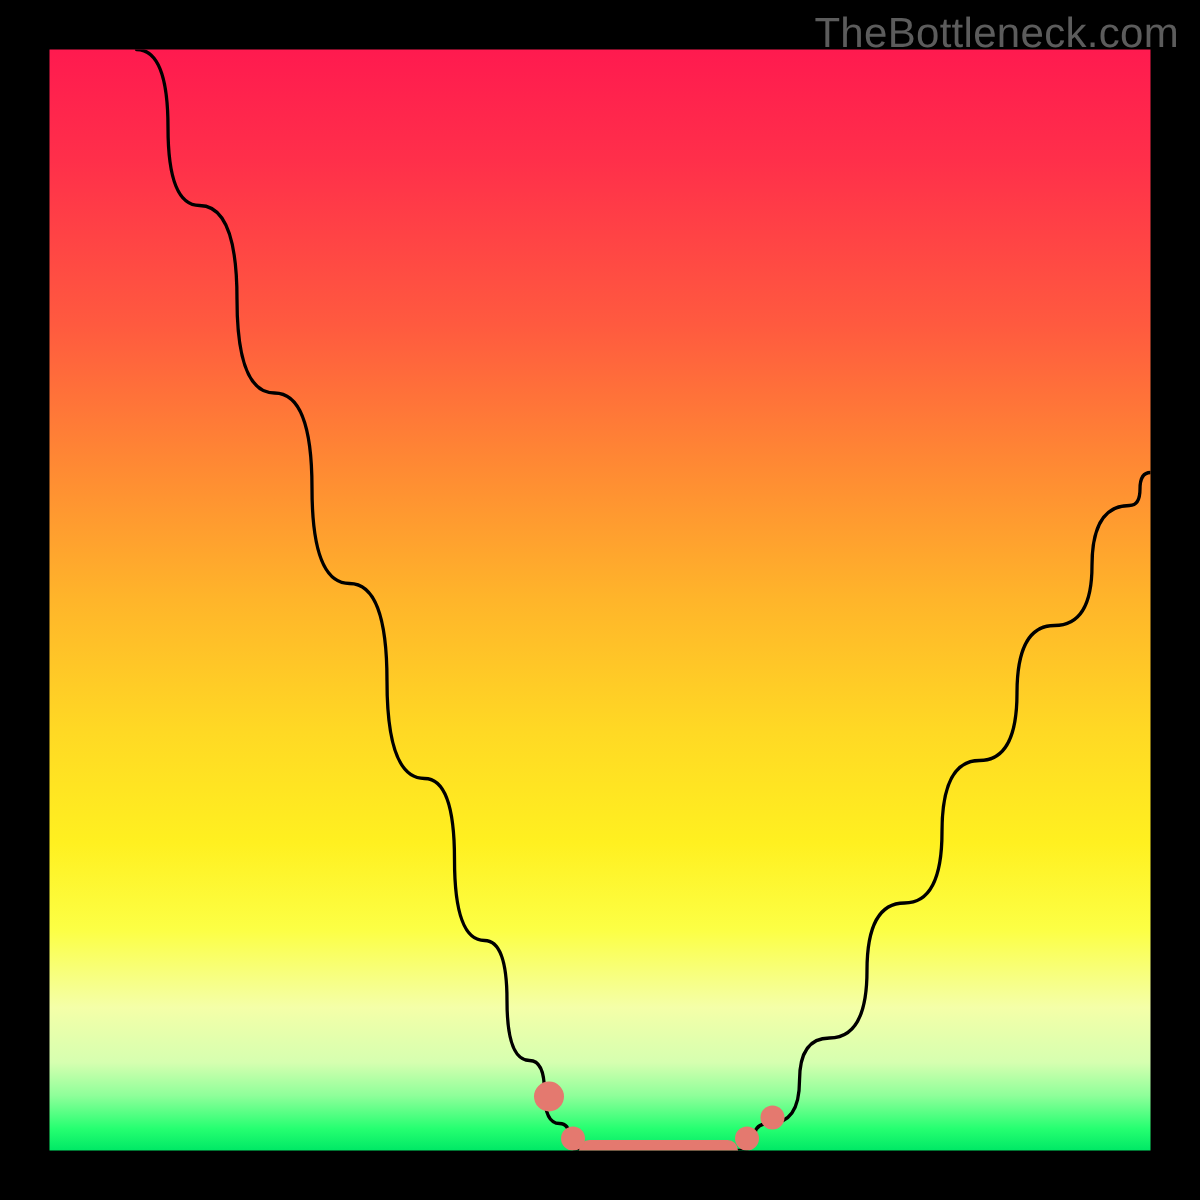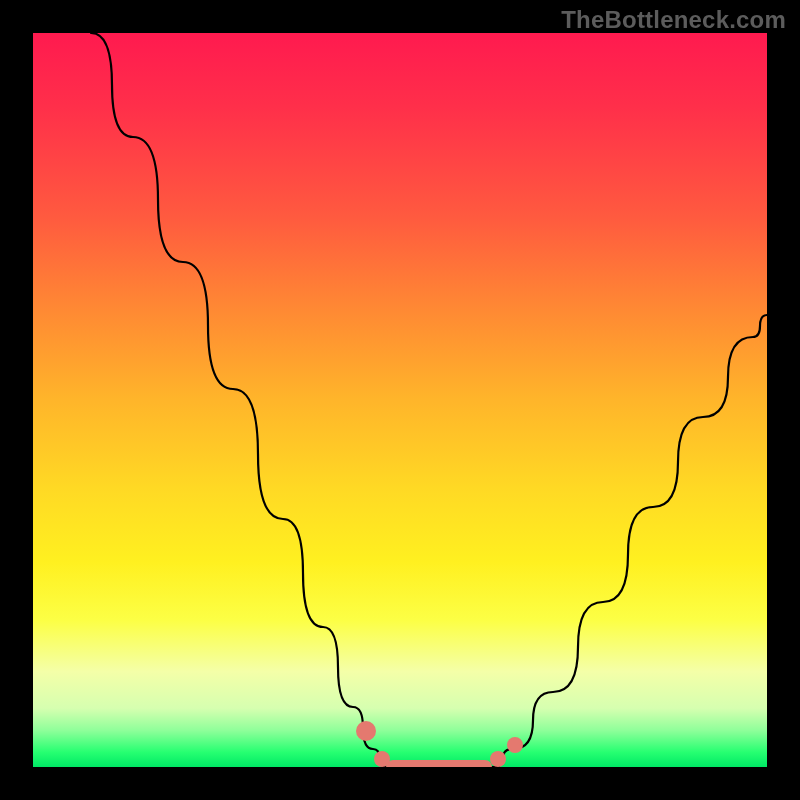--- a/index.html
+++ b/index.html
@@ -47,22 +47,22 @@
     top: 0;
     width: 734px;
     height: 734px;
     pointer-events: none;
   }
   .watermark {
     position: absolute;
     top: 6px;
     right: 14px;
     color: #5c5c5c;
-    font-size: 24px;
-    font-weight: 700;
+    font-size: 28px;
+    font-weight: 400;
     letter-spacing: 0.2px;
     user-select: none;
   }
 </style>
 </head>
 <body>
 
 <div class="frame">
   <div class="watermark">TheBottleneck.com</div>
   <div class="plot-area">

